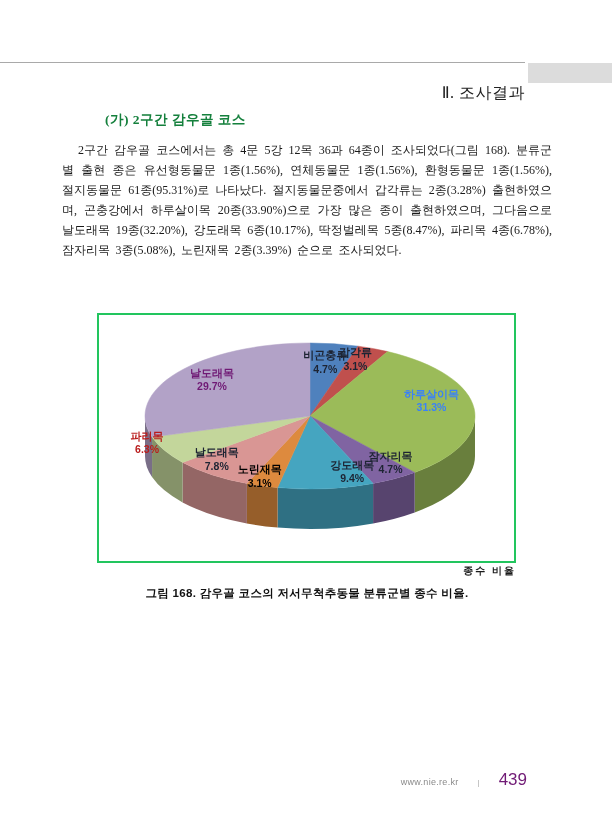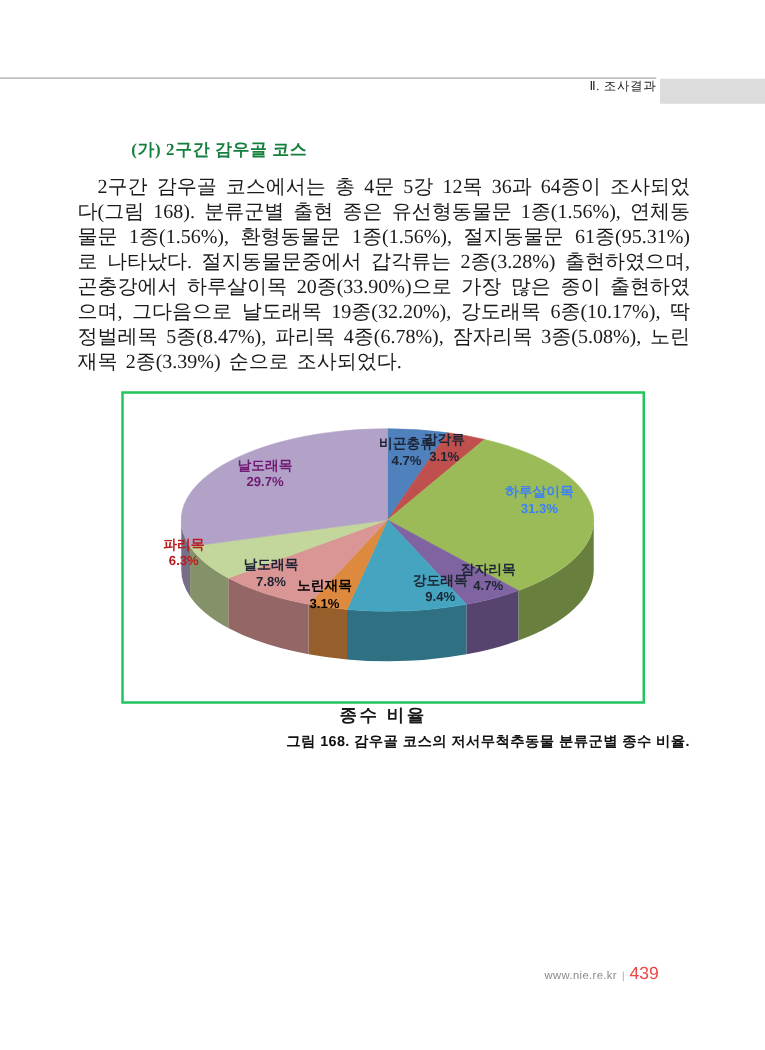--- a/index.html
+++ b/index.html
@@ -9,68 +9,68 @@
     background:#ffffff;
     margin:0 auto;
     overflow:hidden;
     font-family:"Liberation Serif", serif;
   }
   .header-rule{
     position:absolute;left:0;top:62px;width:525px;height:1px;
     background:#a9a9a9;
   }
   .section-label{
-    position:absolute;top:62px;right:87px;
-    font-size:10px;color:#222;letter-spacing:0.5px;text-align:center;
+    position:absolute;top:83px;right:87px;
+    font-size:16px;color:#222;letter-spacing:0.5px;text-align:center;
   }
   .section-tab{
     position:absolute;left:528px;top:63px;width:84px;height:20px;
     background:#dcdcdc;
   }
   .page-title{
     position:absolute;left:105px;top:111px;
     font-size:13.5px;font-weight:bold;color:#15803d;
     letter-spacing:0.5px;
   }
   .body-paragraph{
     position:absolute;left:62px;top:140px;width:490px;
-    font-size:16px;line-height:20px;color:#1a1a1a;
+    font-size:12px;line-height:20px;color:#1a1a1a;
     text-align:justify;word-spacing:2.5px;text-indent:16px;
     margin:0;
   }
   .chart-frame{
     position:absolute;left:97px;top:313px;width:419px;height:250px;
     border:2px solid #22c55e;background:#fff;box-sizing:border-box;
   }
   .chart-frame svg{display:block;}
   .pie-label{
     position:absolute;transform:translate(-50%,-50%);
     text-align:center;font-family:"Liberation Sans", sans-serif;
     font-weight:bold;line-height:1.3;white-space:nowrap;
   }
   .pie-label .nm{font-size:11px;display:block;}
   .pie-label .pc{font-size:10.5px;display:block;}
   .axis-title{
     position:absolute;left:97px;top:564px;width:419px;
-    text-align:center;font-family:"Liberation Sans", sans-serif;
-    font-size:14px;font-weight:bold;color:#1a1a1a;letter-spacing:2px;
+    text-align:right;font-family:"Liberation Sans", sans-serif;
+    font-size:10px;font-weight:bold;color:#1a1a1a;letter-spacing:2px;
   }
   .figure-caption{
     position:absolute;left:62px;top:586px;width:490px;
-    text-align:right;font-family:"Liberation Sans", sans-serif;
+    text-align:center;font-family:"Liberation Sans", sans-serif;
     font-size:11.5px;font-weight:bold;color:#111;letter-spacing:0.3px;
   }
   .footer{
     position:absolute;top:770px;right:85px;
-    display:flex;align-items:baseline;gap:4px;
+    display:flex;align-items:baseline;gap:19px;
     font-family:"Liberation Sans", sans-serif;
   }
   .footer .site{font-size:9px;color:#8a8a8a;letter-spacing:0.3px;}
   .footer .sep{font-size:8px;color:#aaaaaa;}
-  .footer .pageno{font-size:14px;color:#ef4444;}
+  .footer .pageno{font-size:17px;color:#701a75;}
 </style>
 </head>
 <body>
 
 <div class="page">
 
   <div class="header-rule"></div>
   <div class="section-label">Ⅱ. 조사결과</div>
   <div class="section-tab"></div>
 

